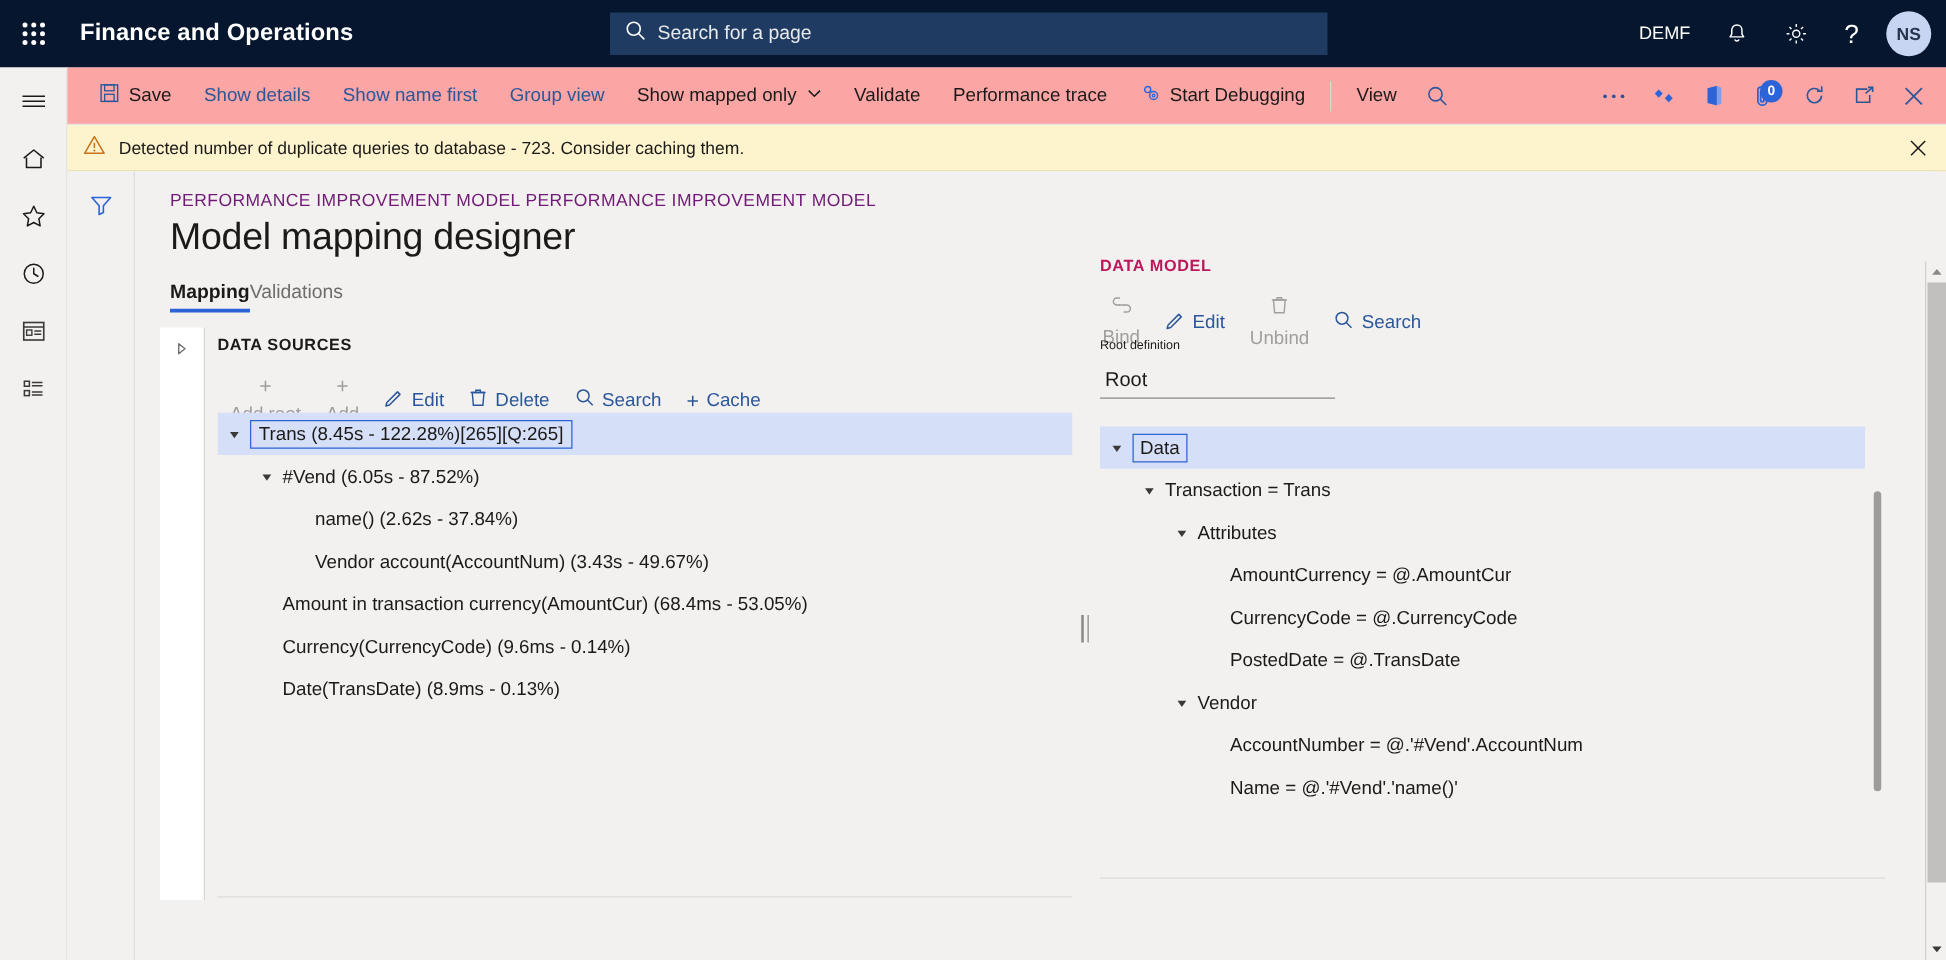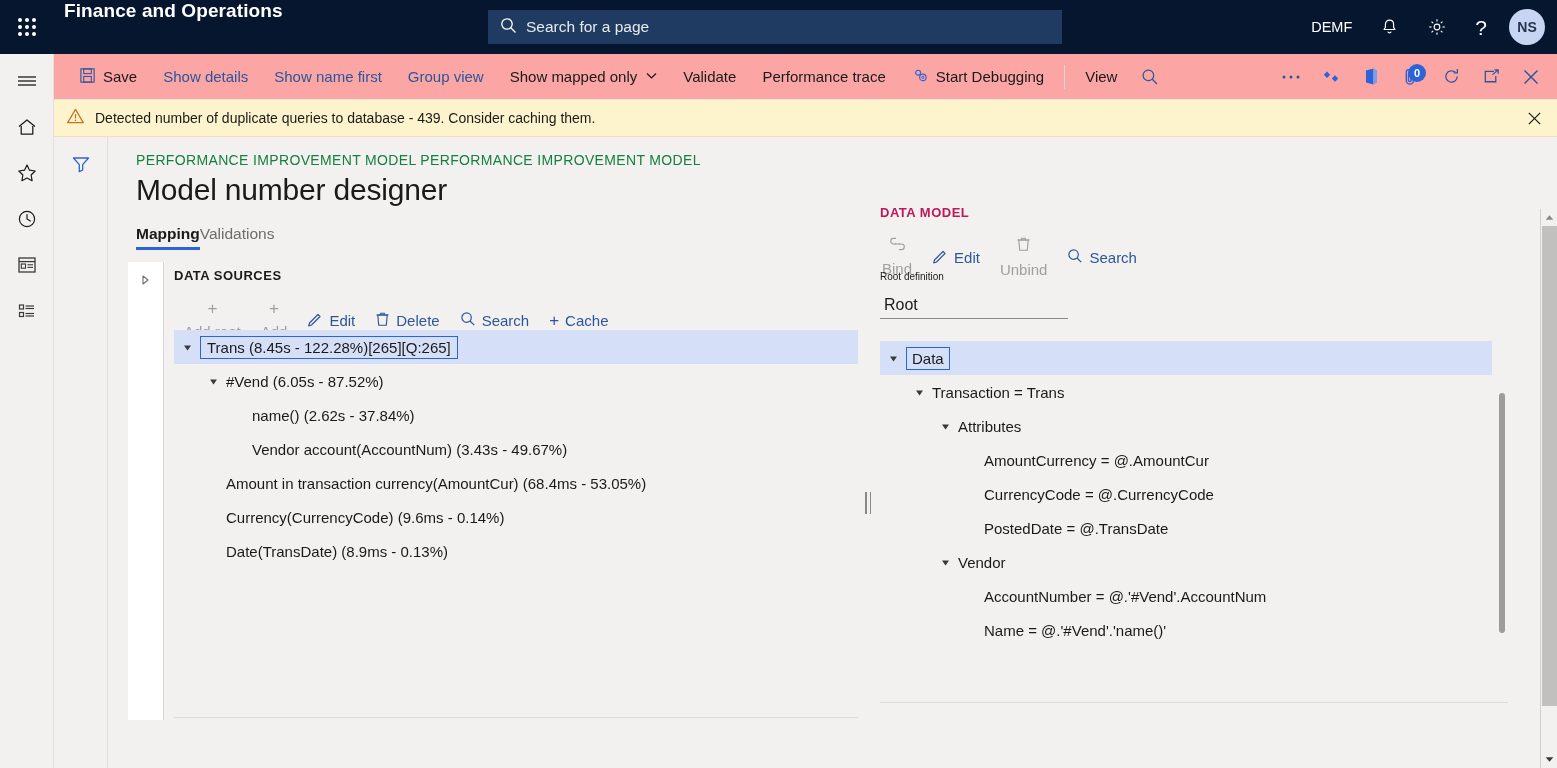--- a/index.html
+++ b/index.html
@@ -9,21 +9,21 @@
     font-family: "Liberation Sans", sans-serif;
     background: #f2f1f0;
     overflow: hidden;
     color: #1b1a19;
   }
   .app { position: relative; width: 1557px; height: 768px; }
 
   
   .topbar {
     position: absolute; top: 0; left: 0; width: 1557px; height: 54px;
-    background: #05162e; display: flex; align-items: flex-start;
+    background: #05162e; display: flex; align-items: center;
   }
   .waffle {
     width: 54px; height: 54px; display: flex; align-items: center; justify-content: center;
     cursor: pointer;
   }
   .waffle-grid {
     display: grid; grid-template-columns: repeat(3, 4px); grid-template-rows: repeat(3, 4px);
     gap: 3px;
   }
   .waffle-grid i { width: 4px; height: 4px; background: #fff; border-radius: 50%; display: block; }
@@ -105,21 +105,21 @@
     display: flex; justify-content: center; padding-top: 12px;
   }
   .filter-btn { width: 34px; height: 30px; display: flex; align-items: center; justify-content: center; cursor: pointer; }
 
   
   .content {
     position: absolute; top: 137px; left: 108px; width: 1437px; height: 631px;
     background: #f2f1f0; overflow: hidden;
   }
   .breadcrumb {
-    position: absolute; left: 28px; top: 15px; font-size: 14px; color: #15803d;
+    position: absolute; left: 28px; top: 15px; font-size: 14px; color: #701a75;
     letter-spacing: .35px; white-space: nowrap;
   }
   .page-title {
     position: absolute; left: 28px; top: 36px; font-size: 30px; font-weight: 400;
     color: #1b1a19; letter-spacing: -.2px;
   }
   .tabs { position: absolute; left: 28px; top: 88px; display: flex; }
   .tab { font-size: 15.5px; color: #6e6d6b; padding-bottom: 7px; cursor: pointer; position: relative; }
   .tab.active { color: #1b1a19; font-weight: 600; }
   .tab.active::after {
@@ -453,21 +453,21 @@
   </div>
 
   <div class="msgbar">
     <span>
       <svg width="19" height="18" viewBox="0 0 20 18">
           <path d="M10 2 18.2 16H1.8z" fill="none" stroke="#c8721a" stroke-width="1.3" stroke-linejoin="round"></path>
           <line x1="10" y1="7" x2="10" y2="11.6" stroke="#c8721a" stroke-width="1.3"></line>
           <circle cx="10" cy="13.6" r=".85" fill="#c8721a"></circle>
         </svg>
     </span>
-    <span class="mtext">Detected number of duplicate queries to database - 439. Consider caching them.</span>
+    <span class="mtext">Detected number of duplicate queries to database - 723. Consider caching them.</span>
     <span class="mclose">
       <svg width="17" height="17" viewBox="0 0 18 18">
           <g stroke="#1b1a19" stroke-width="1.3">
             <line x1="3" y1="3" x2="15" y2="15"></line>
             <line x1="15" y1="3" x2="3" y2="15"></line>
           </g>
         </svg>
     </span>
   </div>
 
@@ -475,21 +475,21 @@
     <div class="filter-btn">
       <svg width="20" height="18" viewBox="0 0 20 18">
           <path d="M2.5 3h15l-5.8 6.6V15l-3.4 1.6V9.6z" fill="none" stroke="#2c63d6" stroke-width="1.3" stroke-linejoin="round"></path>
         </svg>
     </div>
   </div>
 
   <div class="content">
 
     <div class="breadcrumb">PERFORMANCE IMPROVEMENT MODEL PERFORMANCE IMPROVEMENT MODEL</div>
-    <div class="page-title">Model number designer</div>
+    <div class="page-title">Model mapping designer</div>
 
     <div class="tabs">
       <div class="tab active">Mapping</div>
       <div class="tab">Validations</div>
     </div>
 
     <div class="ds-panel">
       <div class="ds-gutter">
         <span class="tri-right">
           <svg width="11" height="12" viewBox="0 0 11 12">

